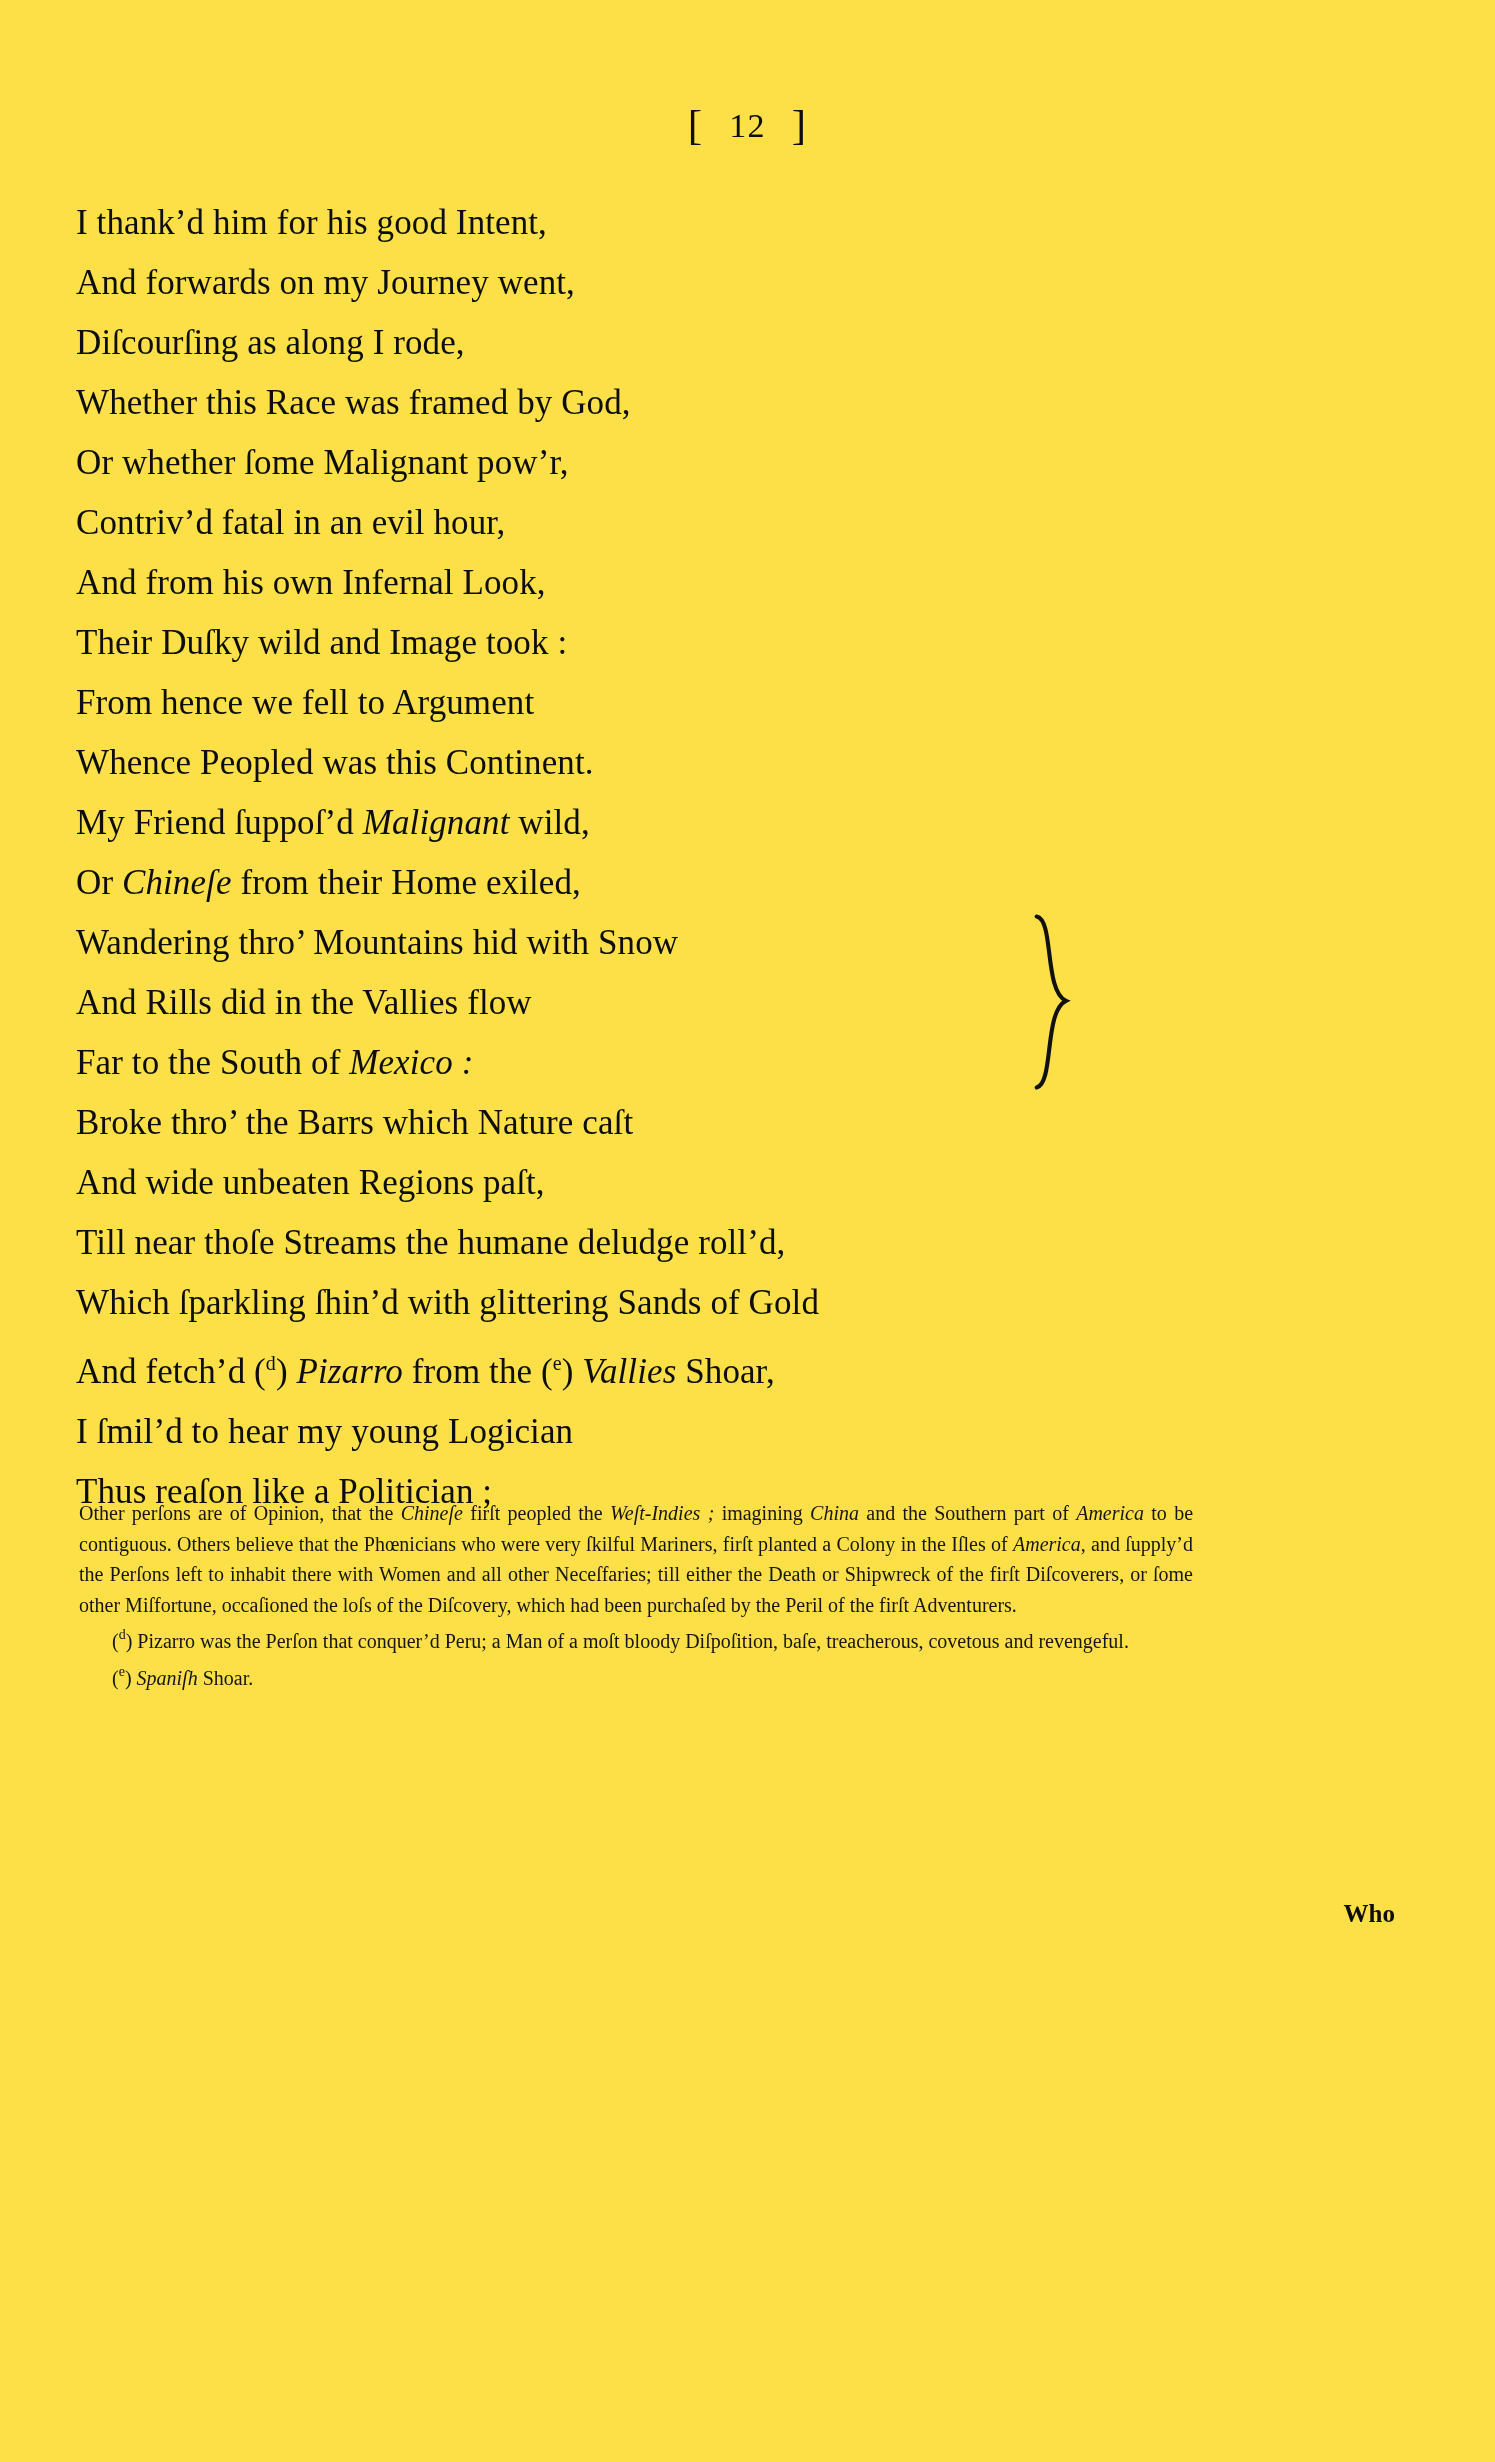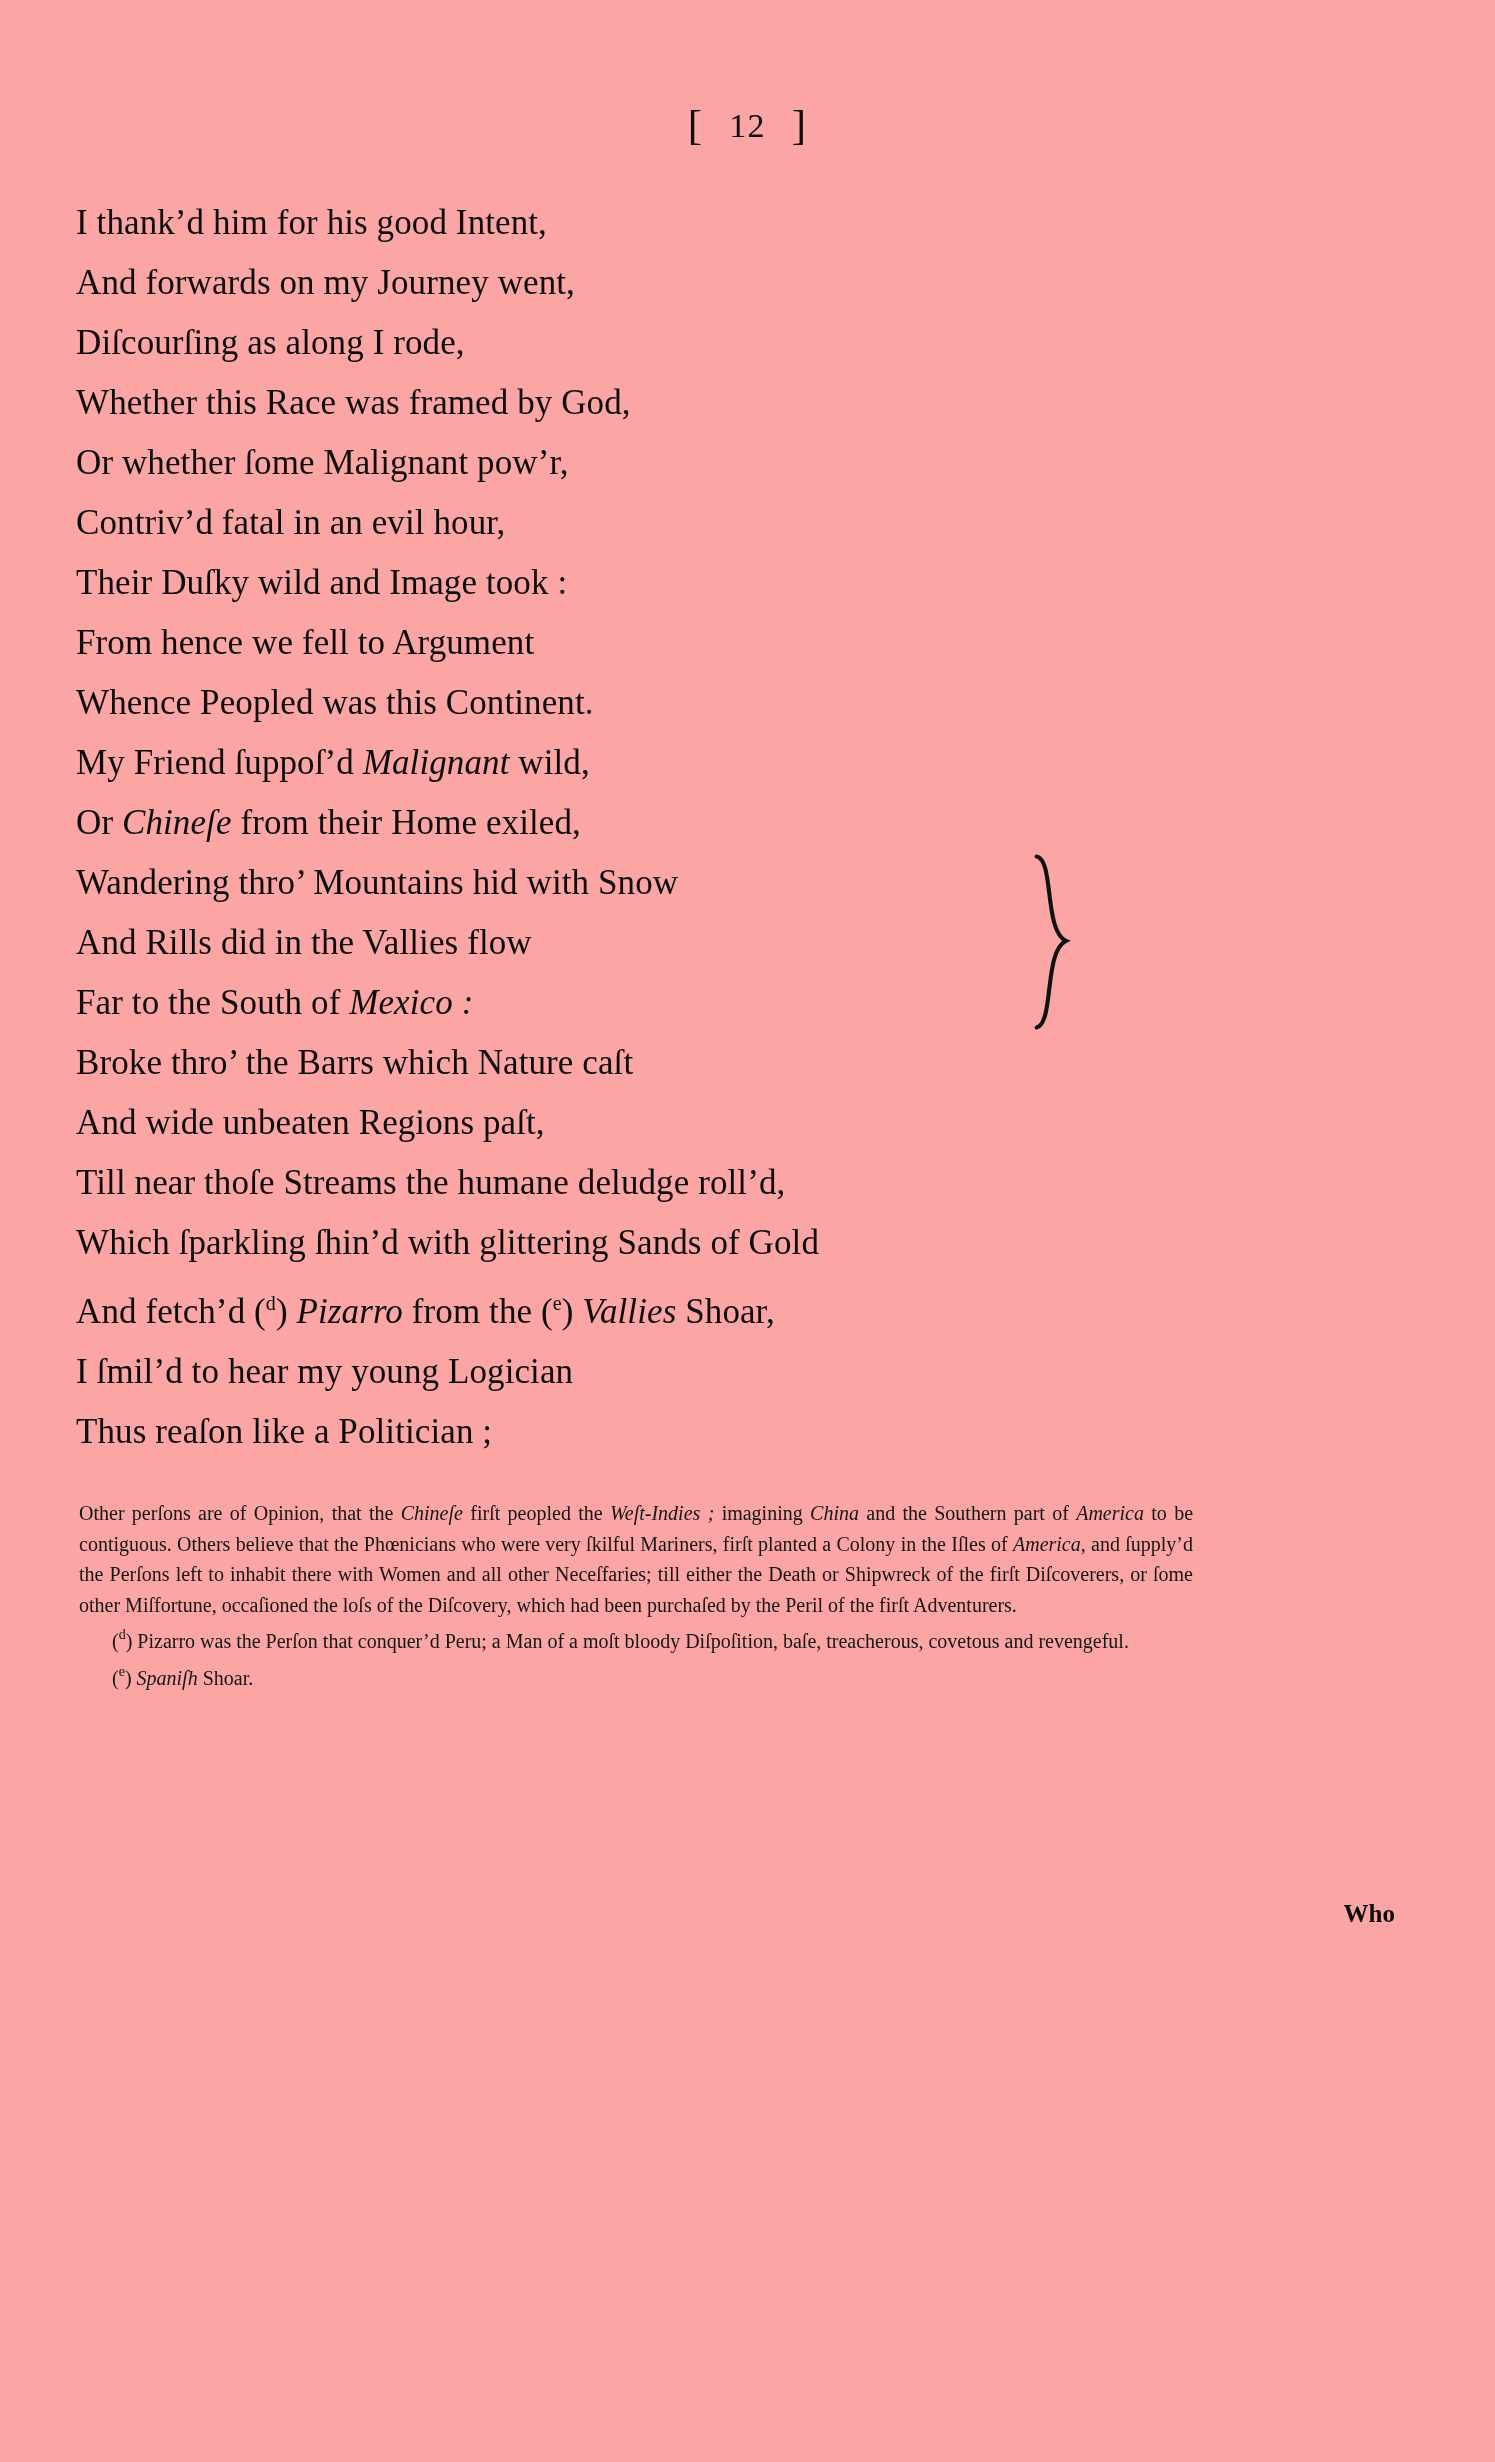--- a/index.html
+++ b/index.html
@@ -13,21 +13,21 @@
     font-family: "Liberation Serif", serif;
     color: #111111;
     position: relative;
     overflow: hidden;
   }
   .page {
     position: absolute;
     left: 0; top: 0;
     width: 1495px;
     height: 2462px;
-    background: #fca5a5;
+    background: #fde047;
   }
 
   
   .page-header {
     position: absolute;
     left: 0;
     top: 100px;
     width: 1495px;
     text-align: center;
     font-size: 36px;
@@ -122,20 +122,21 @@
   </div>
 
   <div class="poem">
 
     <div class="poem-line">I thank’d him for his good Intent,</div>
     <div class="poem-line">And forwards on my Journey went,</div>
     <div class="poem-line">Diſcourſing as along I rode,</div>
     <div class="poem-line">Whether this Race was framed by God,</div>
     <div class="poem-line">Or whether ſome Malignant pow’r,</div>
     <div class="poem-line">Contriv’d fatal in an evil hour,</div>
+    <div class="poem-line">And from his own Infernal Look,</div>
     <div class="poem-line">Their Duſky wild and Image took :</div>
     <div class="poem-line">From hence we fell to Argument</div>
     <div class="poem-line">Whence Peopled was this Continent.</div>
 
     <div class="poem-line"><span>My Friend ſuppoſ’d </span><i>Malignant</i><span> wild,</span></div>
 
     <div class="poem-line"><span>Or  </span><i>Chineſe</i><span> from their Home exiled,</span></div>
 
     <div class="brace-group">
       <div class="poem-line">Wandering thro’ Mountains hid with Snow</div>

